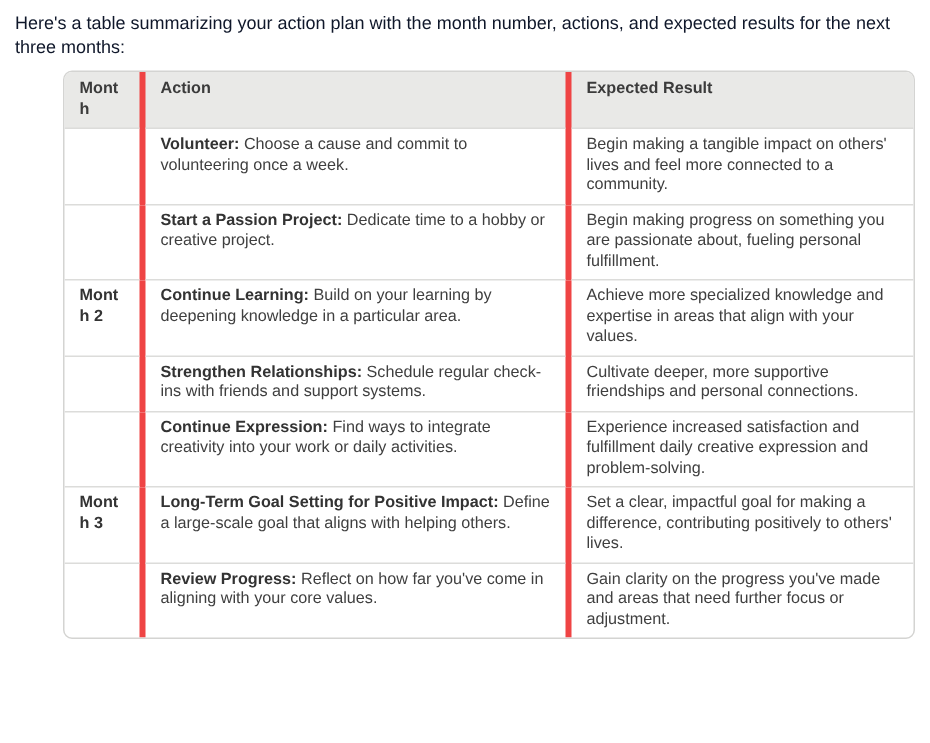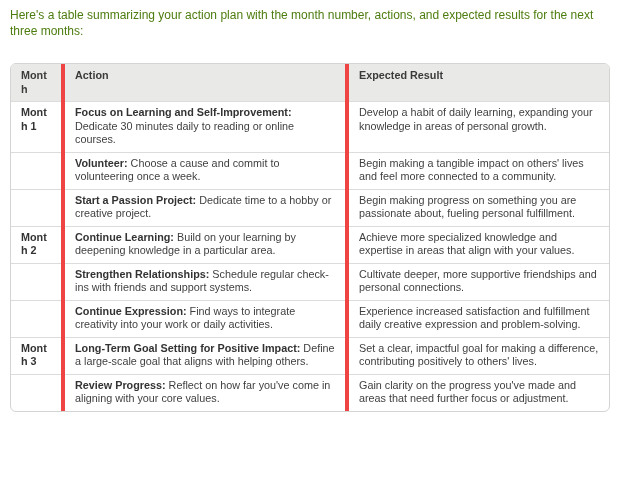--- a/index.html
+++ b/index.html
@@ -12,29 +12,30 @@
     -webkit-font-smoothing: antialiased;
   }
   .page {
     width: 620px;
     box-sizing: border-box;
     padding: 7px 10px 6px 10px;
   }
   .intro {
     font-size: 12px;
     line-height: 1.35;
-    color: #4d7c0f;
-    margin: 0 0 24px 0;
+    color: #0f172a;
+    margin: 0 0 8px 0;
     max-width: 598px;
   }
   .table-wrap {
     border: 1px solid #d4d4d2;
     border-radius: 6px;
     overflow: hidden;
     background: #ffffff;
+    margin-left: 32px;
   }
   table.plan {
     width: 100%;
     border-collapse: collapse;
     table-layout: fixed;
     font-size: 10.8px;
     line-height: 1.25;
   }
   table.plan col.c1 { width: 52px; }
   table.plan col.c2 { width: 284px; }
@@ -81,25 +82,20 @@
         </colgroup>
       <thead>
         <tr>
           <th>Month</th>
           <th>Action</th>
           <th>Expected Result</th>
         </tr>
       </thead>
       <tbody>
         <tr>
-          <td class="month-cell">Month 1</td>
-          <td><span class="b">Focus on Learning and Self-Improvement:</span><span> Dedicate 30 minutes daily to reading or online courses.</span></td>
-          <td>Develop a habit of daily learning, expanding your knowledge in areas of personal growth.</td>
-        </tr>
-        <tr>
           <td class="month-cell"></td>
           <td><span class="b">Volunteer:</span><span> Choose a cause and commit to volunteering once a week.</span></td>
           <td>Begin making a tangible impact on others' lives and feel more connected to a community.</td>
         </tr>
         <tr>
           <td class="month-cell"></td>
           <td><span class="b">Start a Passion Project:</span><span> Dedicate time to a hobby or creative project.</span></td>
           <td>Begin making progress on something you are passionate about, fueling personal fulfillment.</td>
         </tr>
         <tr>

